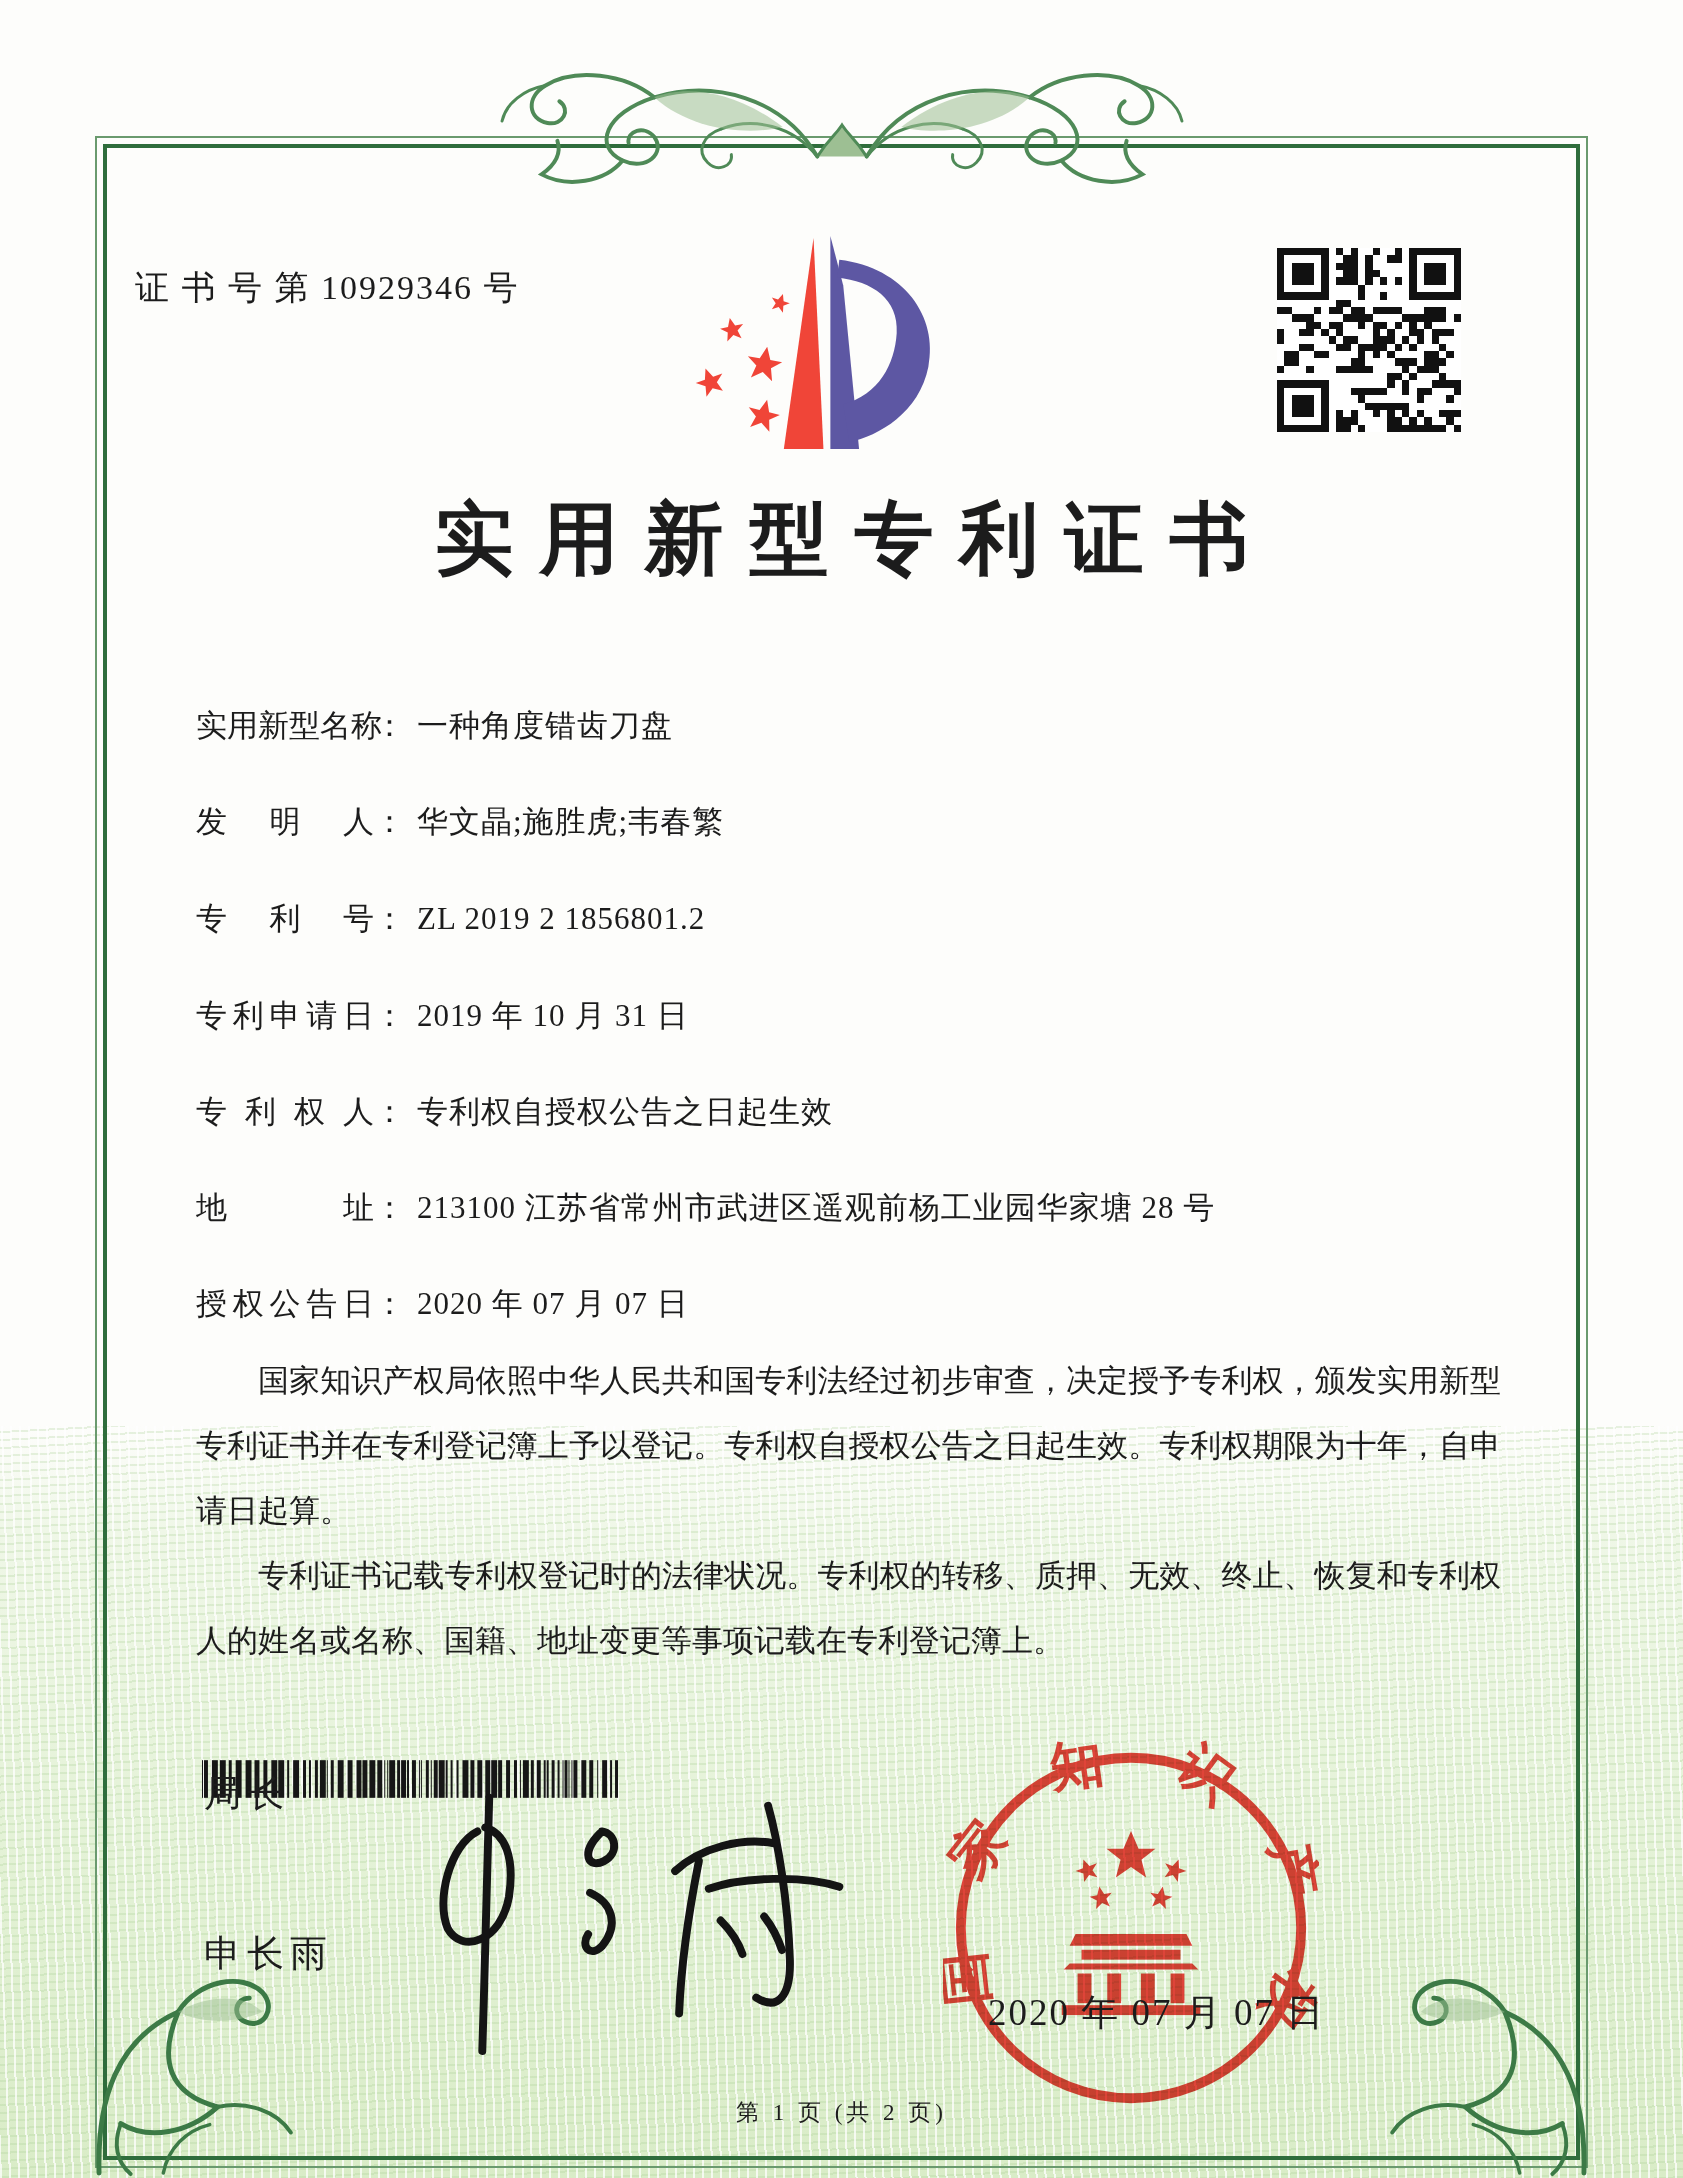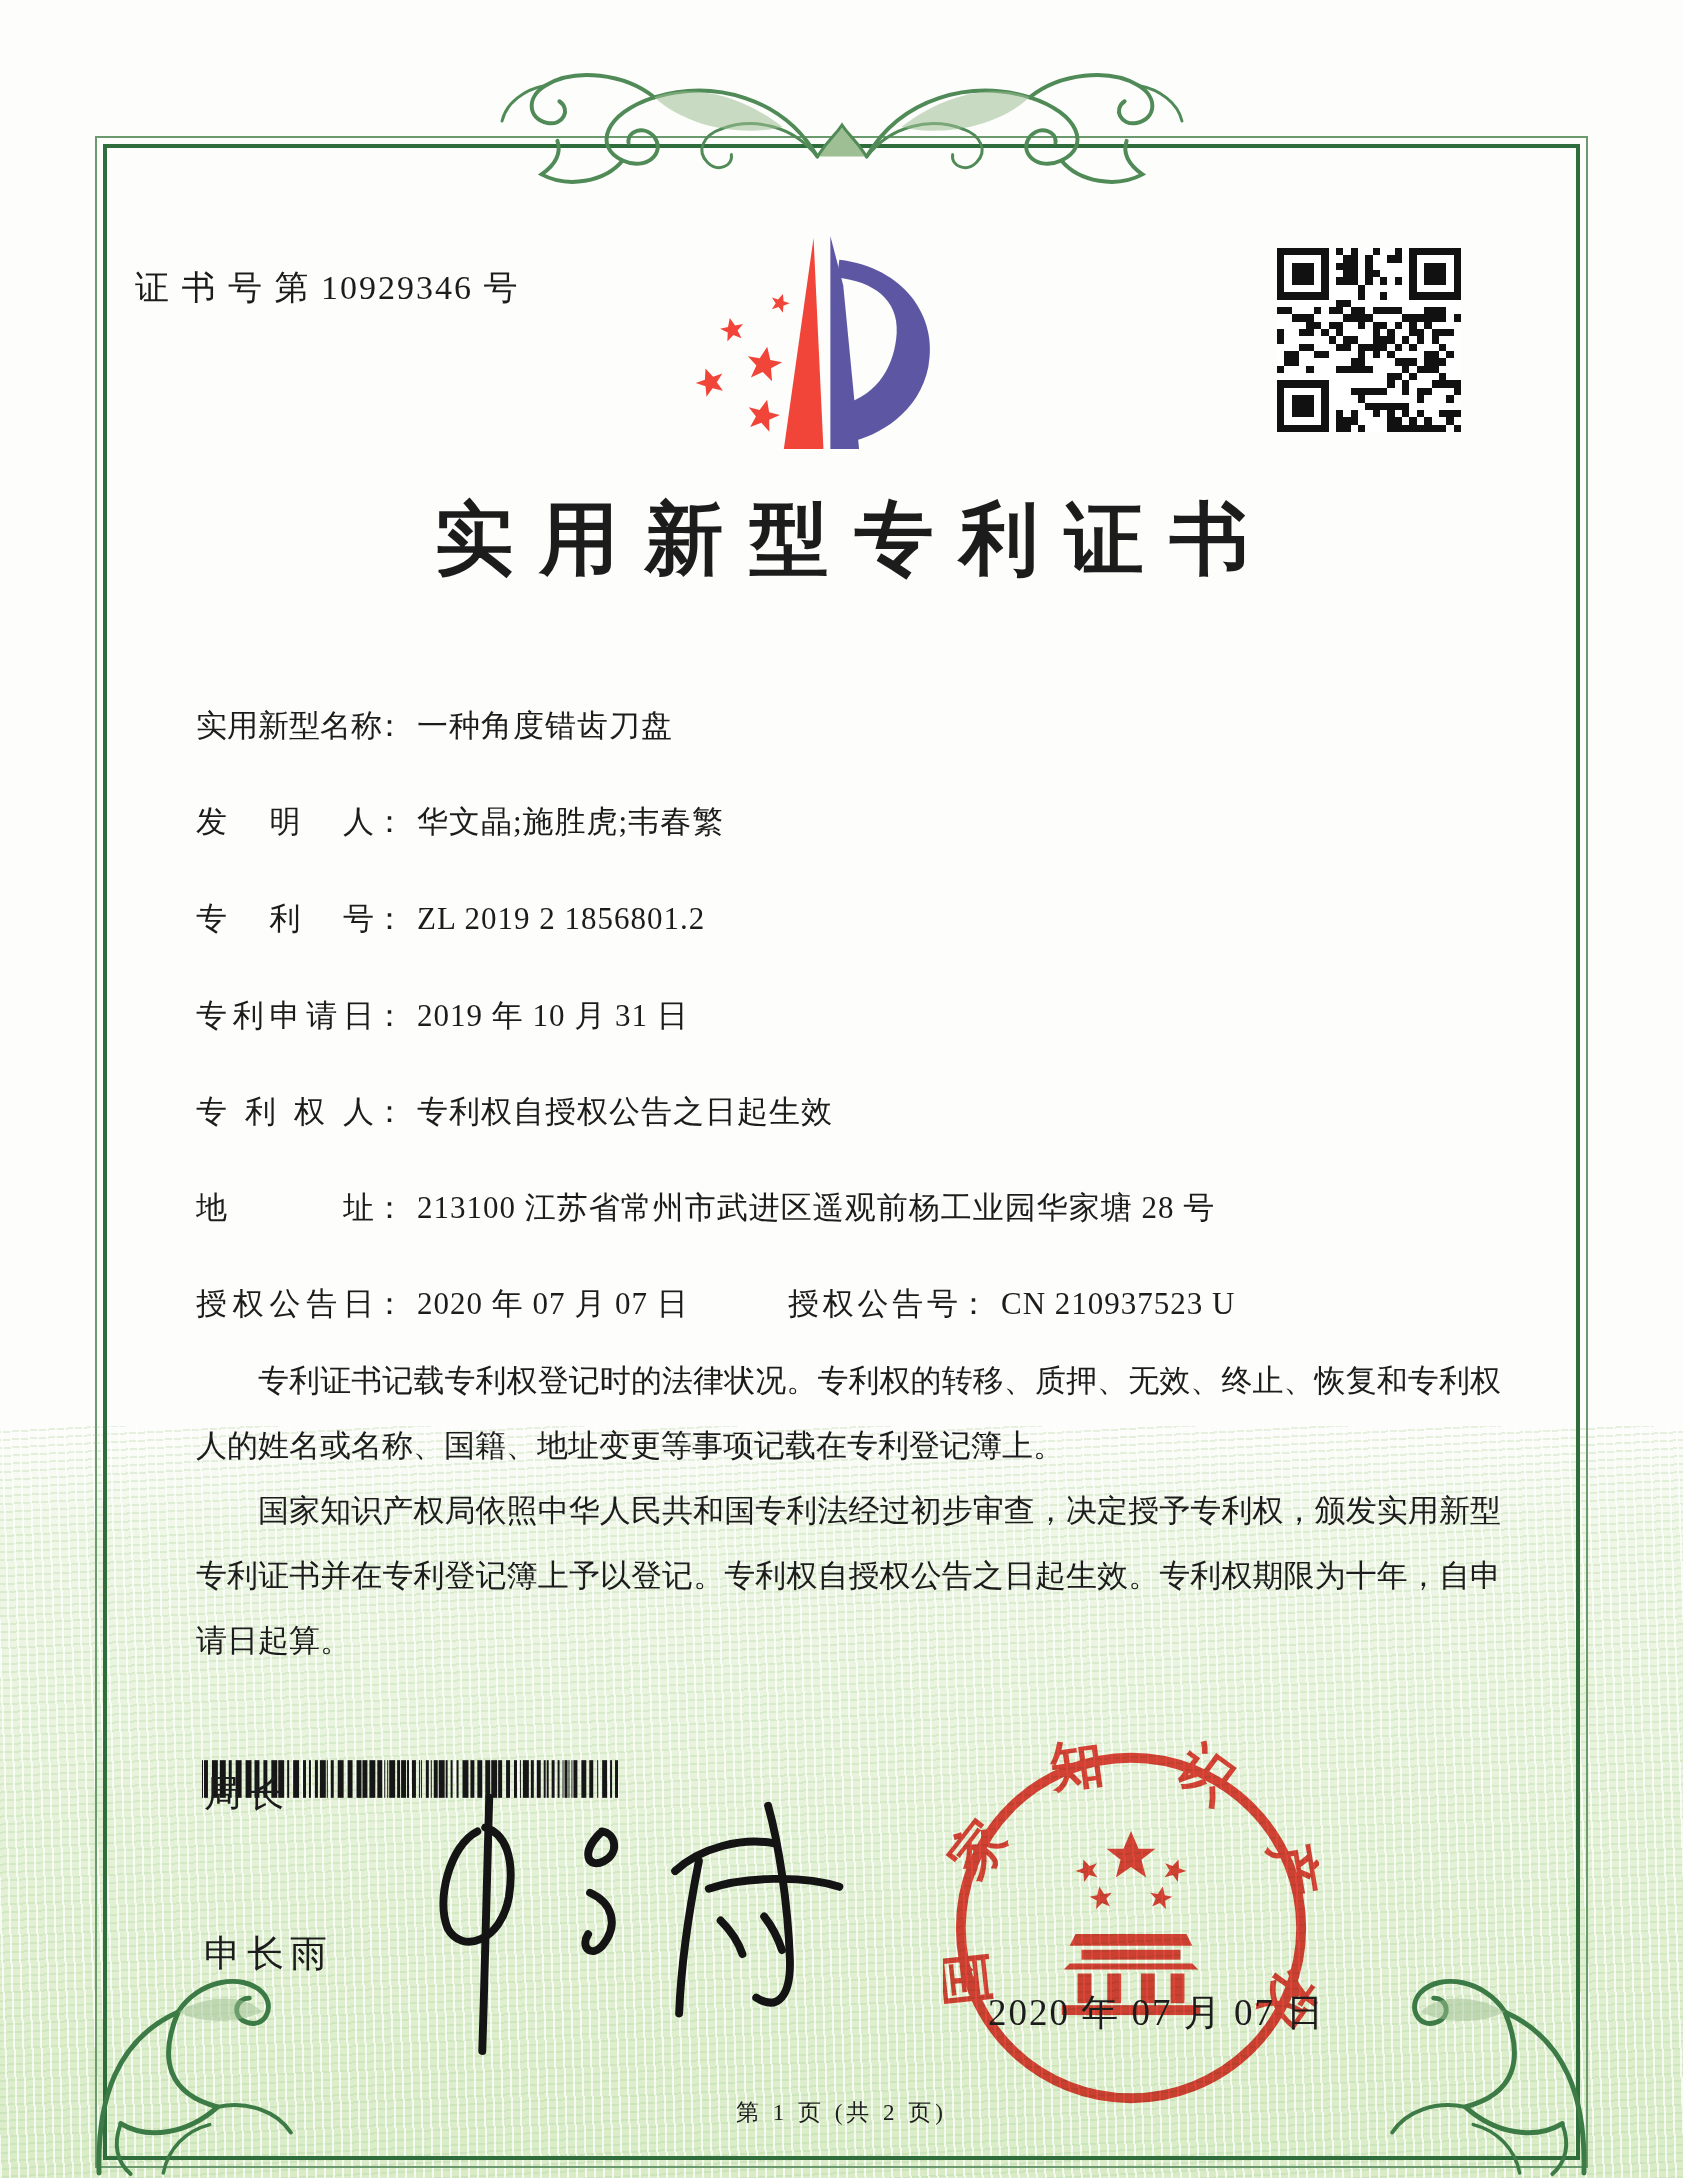--- a/index.html
+++ b/index.html
@@ -339,28 +339,25 @@
   <span class="flabel">专利申请日</span><span class="fcolon">：</span><span class="fvalue">2019 年 10 月 31 日</span>
 </div>
 <div class="field-row" style="top:1079px">
   <span class="flabel">专利权人</span><span class="fcolon">：</span><span class="fvalue">专利权自授权公告之日起生效</span>
 </div>
 <div class="field-row" style="top:1175px">
   <span class="flabel">地址</span><span class="fcolon">：</span><span class="fvalue">213100 江苏省常州市武进区遥观前杨工业园华家塘 28 号</span>
 </div>
 <div class="field-row" style="top:1271px">
   <span class="flabel">授权公告日</span><span class="fcolon">：</span><span class="fvalue">2020 年 07 月 07 日</span>
-  <span class="pair2">
-    <span class="flabel" style="width:170px">授权公告号</span><span class="fcolon">：</span><span class="fvalue">CN 210937523 U</span>
-  </span>
 </div>
 
 <div class="body-text">
+  <p>国家知识产权局依照中华人民共和国专利法经过初步审查，决定授予专利权，颁发实用新型专利证书并在专利登记簿上予以登记。专利权自授权公告之日起生效。专利权期限为十年，自申请日起算。</p>
   <p>专利证书记载专利权登记时的法律状况。专利权的转移、质押、无效、终止、恢复和专利权人的姓名或名称、国籍、地址变更等事项记载在专利登记簿上。</p>
-  <p>国家知识产权局依照中华人民共和国专利法经过初步审查，决定授予专利权，颁发实用新型专利证书并在专利登记簿上予以登记。专利权自授权公告之日起生效。专利权期限为十年，自申请日起算。</p>
 </div>
 
 <svg id="barcode" class="barcode" width="416" height="38" viewBox="0 0 420 38">
     <rect x="0" y="0" width="1" height="38" fill="#161616"></rect>
     <rect x="2" y="0" width="4" height="38" fill="#161616"></rect>
     <rect x="10" y="0" width="6" height="38" fill="#161616"></rect>
     <rect x="18" y="0" width="6" height="38" fill="#161616"></rect>
     <rect x="27" y="0" width="3" height="38" fill="#161616"></rect>
     <rect x="34" y="0" width="6" height="38" fill="#161616"></rect>
     <rect x="44" y="0" width="6" height="38" fill="#161616"></rect>

